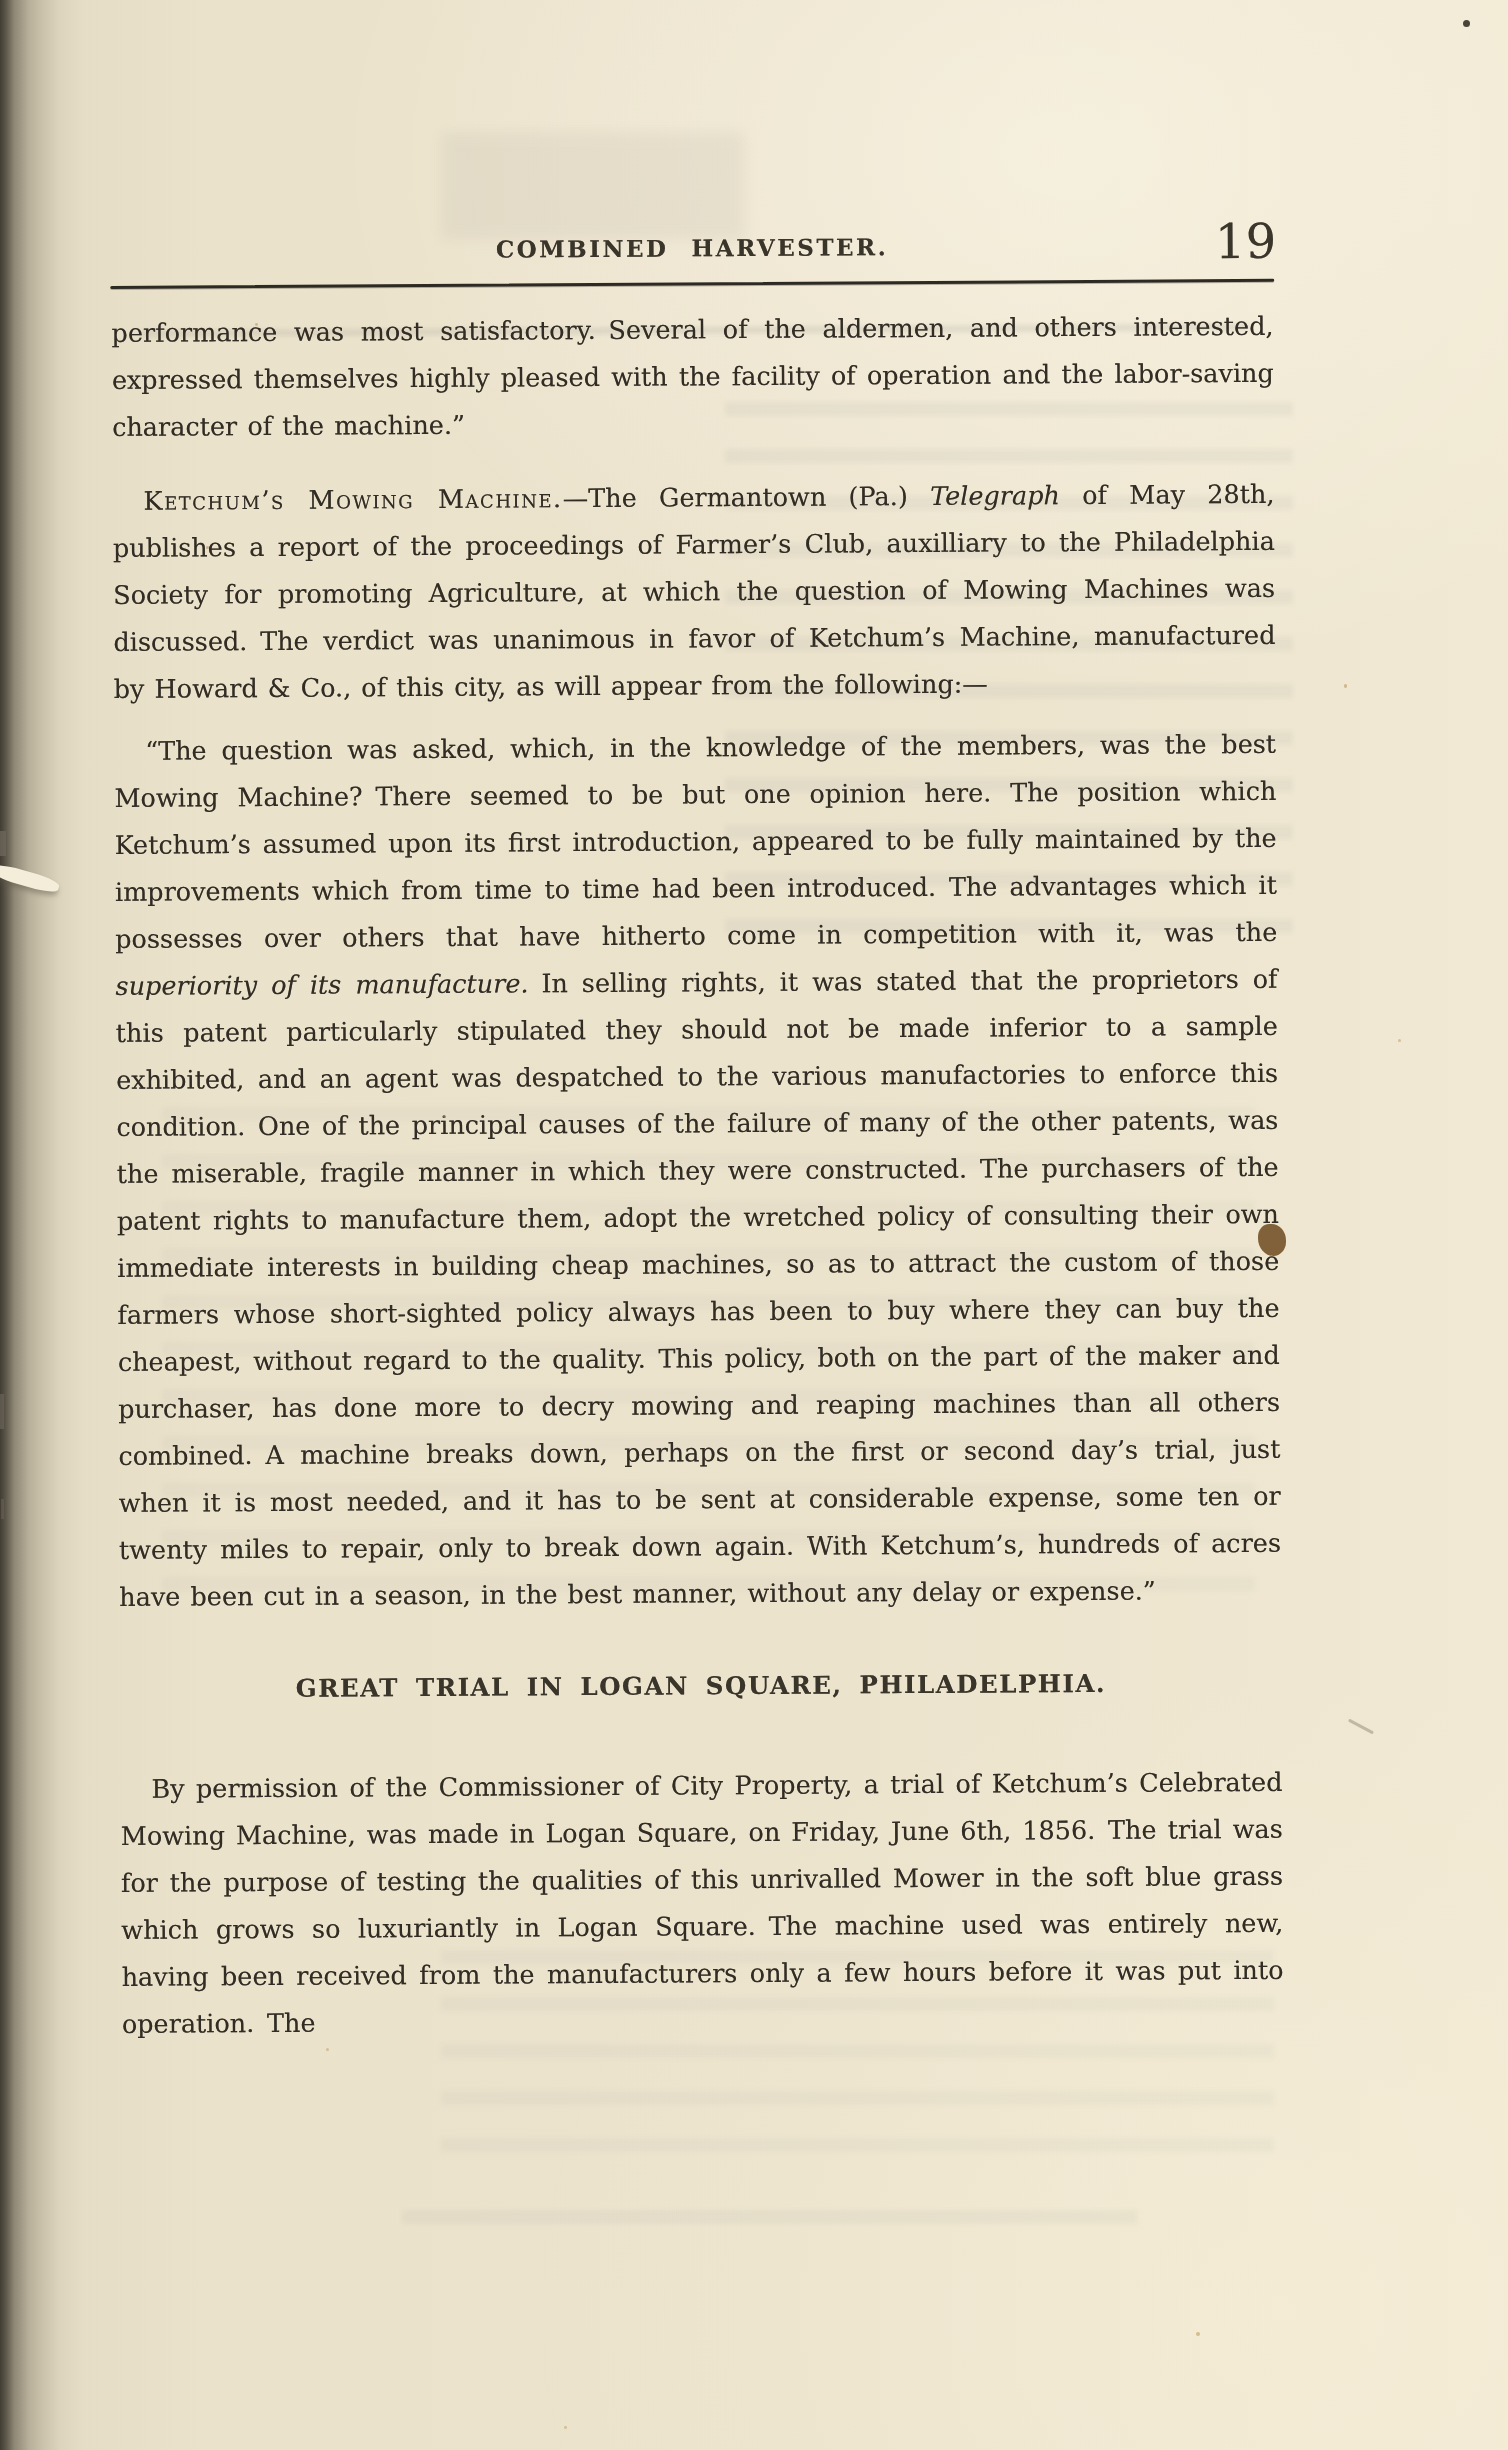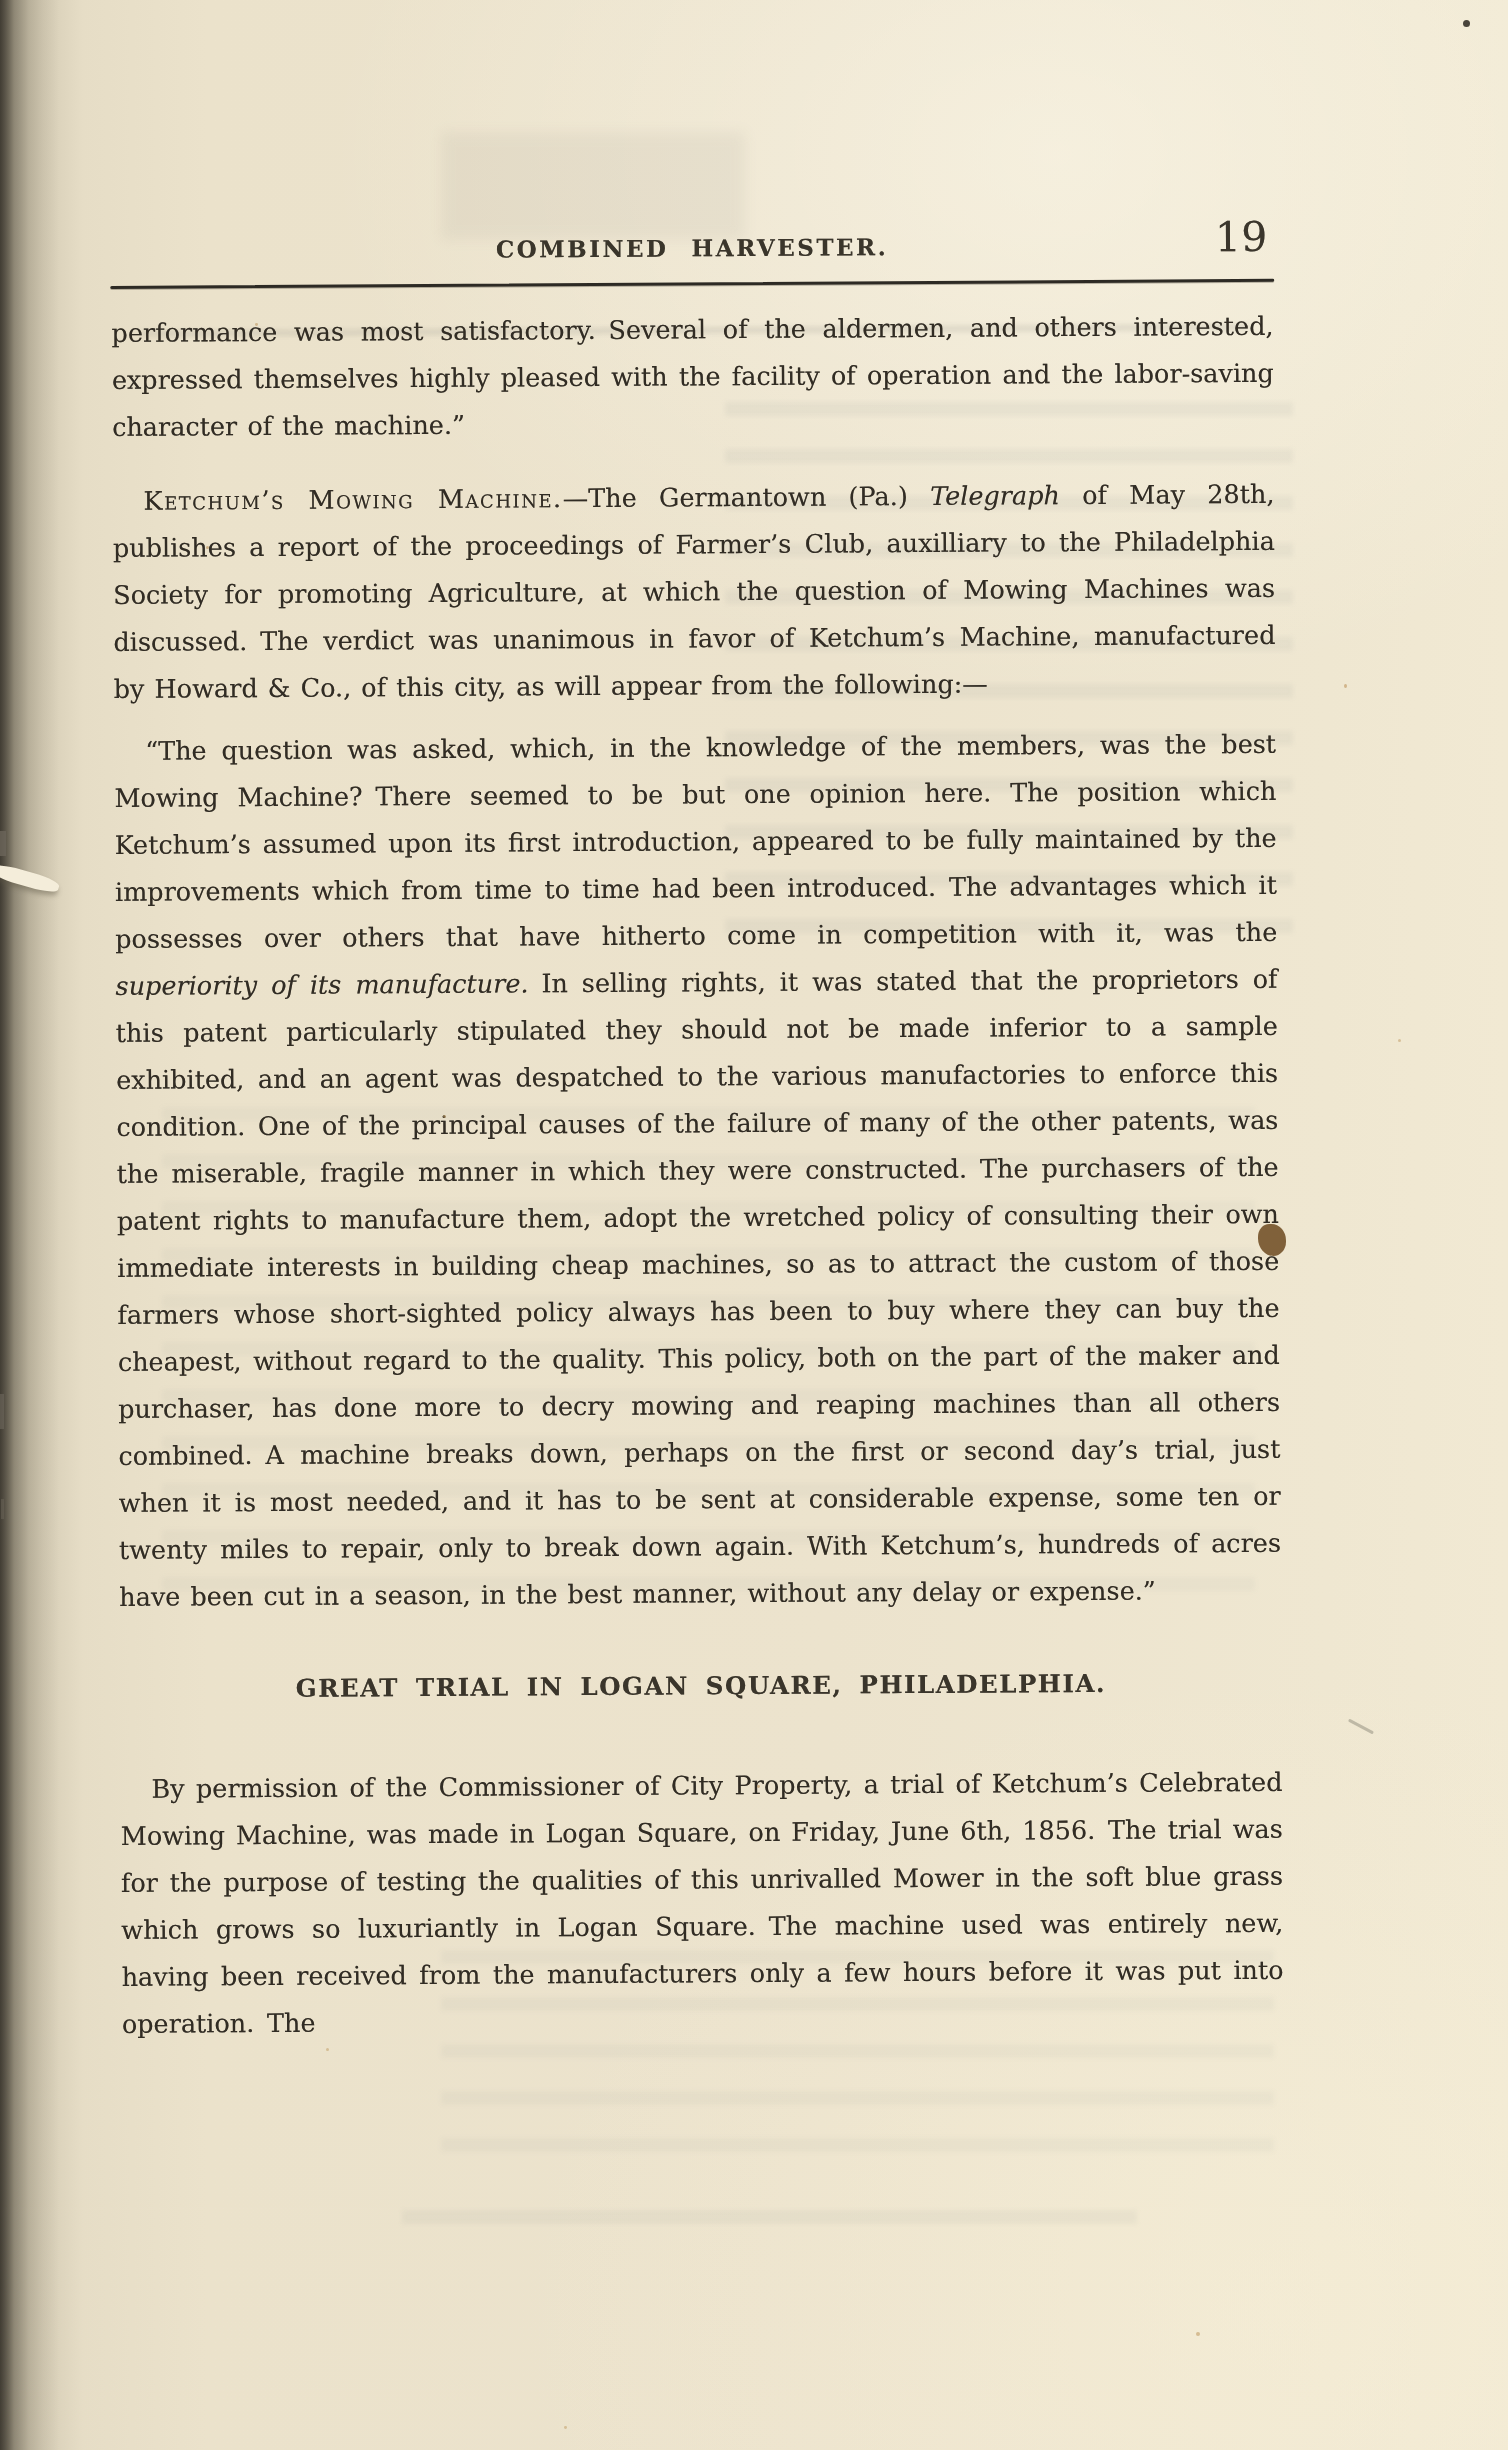--- a/index.html
+++ b/index.html
@@ -18,21 +18,21 @@
     background:linear-gradient(90deg,rgba(52,48,41,0.85) 0px,rgba(84,78,66,0.45) 13.7px,rgba(120,112,95,0.22) 29px,rgba(150,142,120,0) 59px);}
   .content{position:absolute;left:0;top:0;width:100%;height:100%;transform:rotate(-0.35deg);transform-origin:755px 1225px;color:#2f2a22;}
 
   .head-title{
     position:absolute;left:117px;top:234px;width:1162px;
     text-align:center;font-size:23px;font-weight:bold;letter-spacing:2.5px;word-spacing:12.7px;
     color:#3a352b;text-shadow:0 0 0.5px rgba(58,53,43,0.55);
   }
   .page-num{
     position:absolute;left:1221px;top:216px;width:78px;
-    font-size:41px;color:#3b362c;text-shadow:0 0 0.5px rgba(58,53,43,0.5);
+    font-size:48px;color:#3b362c;text-shadow:0 0 0.5px rgba(58,53,43,0.5);
   }
   .rule{position:absolute;left:116px;top:282px;width:1164px;height:3.4px;background:#2d2a24;border-radius:2px;
     box-shadow:0 1px 0.5px rgba(70,64,52,0.35);}
   .rule-ghost{position:absolute;left:147px;top:327px;width:1107px;height:5.9px;background:rgba(125,128,120,0.18);filter:blur(2.5px);}
 
   .body-text{
     position:absolute;left:117px;top:306px;width:1162px;
     font-size:25.5px;line-height:47px;text-align:justify;
     word-spacing:2px;color:#312c24;
     text-shadow:0 0 0.5px rgba(49,44,36,0.5);

